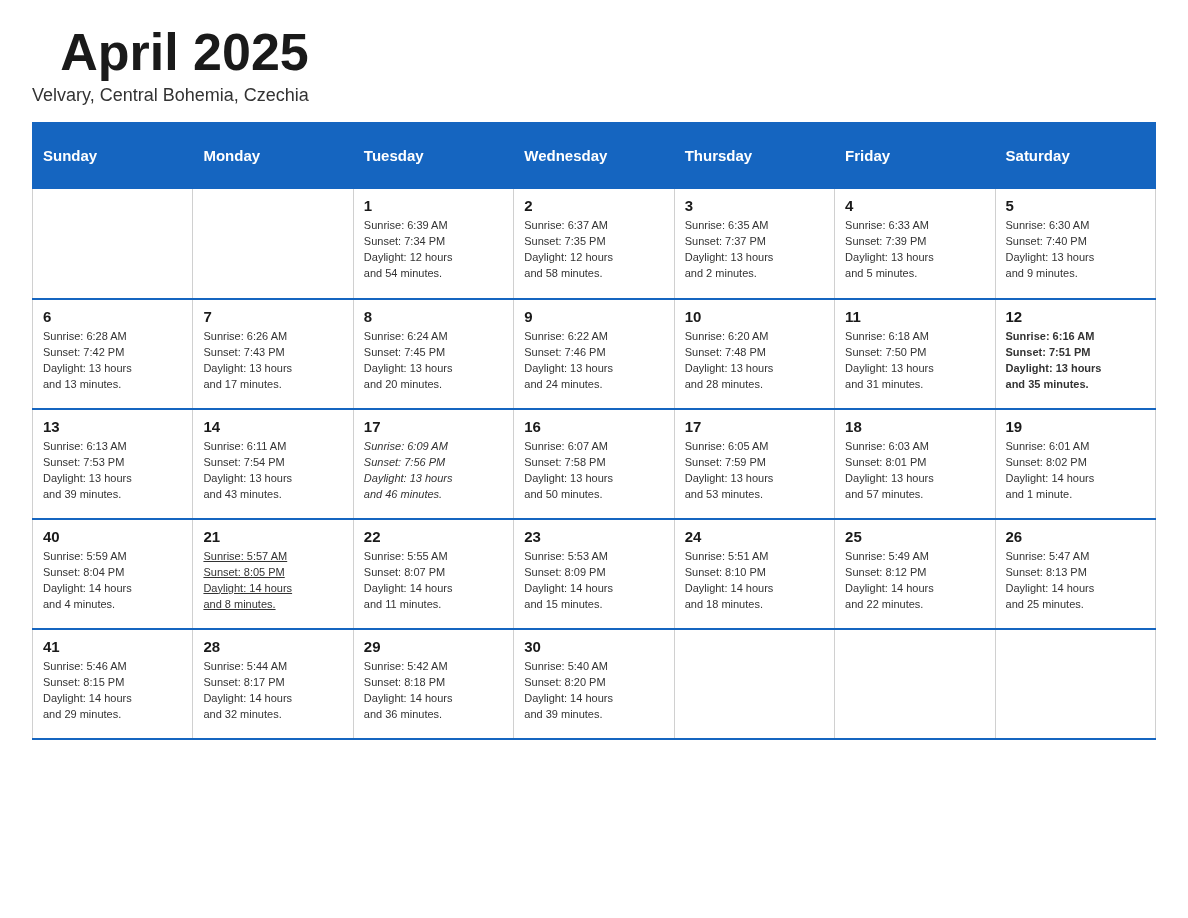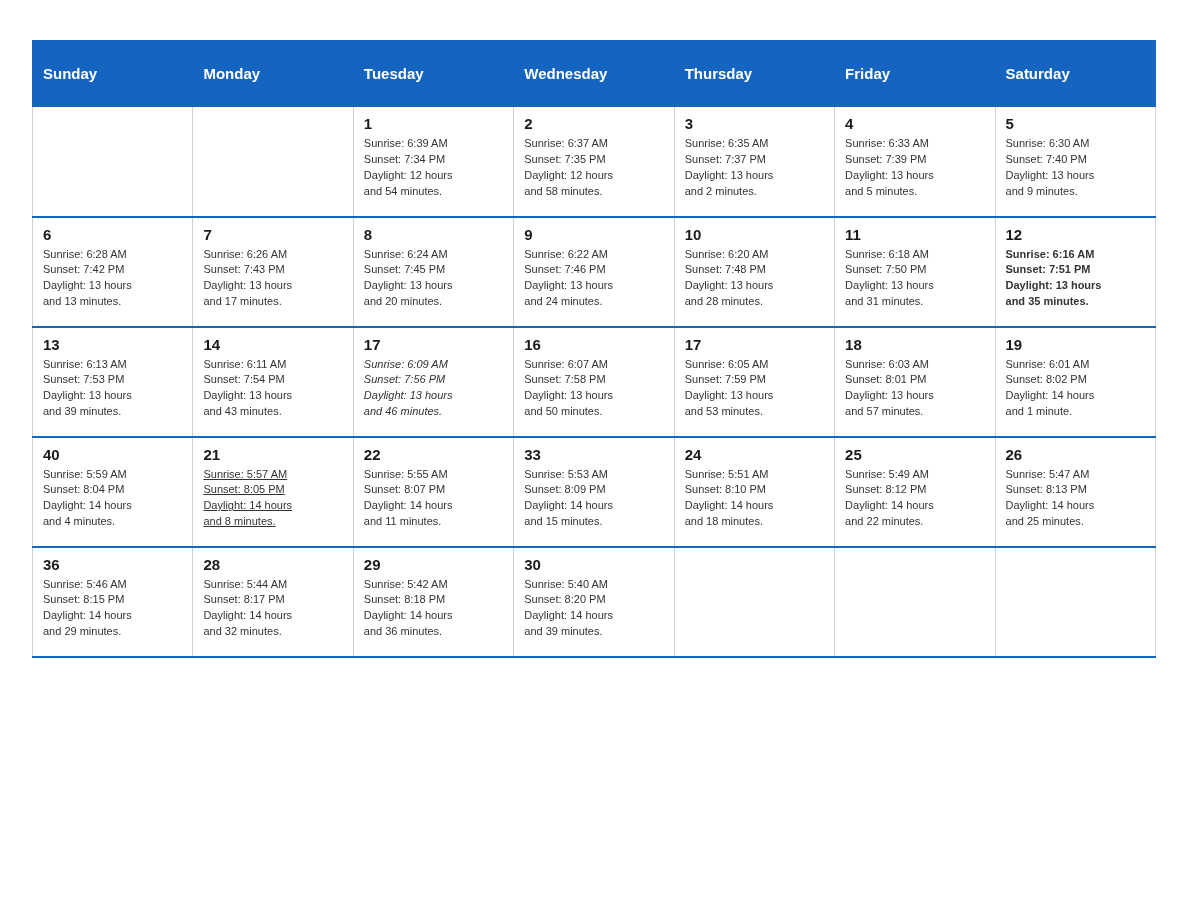--- a/index.html
+++ b/index.html
@@ -99,20 +99,24 @@
       line-height: 1.45;
     }
     tbody td:first-child { border-left: 1px solid #d0d0d0; }
     tbody td:last-child { border-right: 1px solid #d0d0d0; }
     .empty-cell { background: #fff; }
   </style>
 </head>
 <body>
 
 <div class="header-row">
+  <div class="title-area">
+    <div class="month-title">April 2025</div>
+    <div class="subtitle">Velvary, Central Bohemia, Czechia</div>
+  </div>
 </div>
 
 <table>
   <thead>
     <tr>
     <th>Sunday</th>
         <th>Monday</th>
         <th>Tuesday</th>
         <th>Wednesday</th>
         <th>Thursday</th>
@@ -278,21 +282,21 @@
 and 8 minutes.</div>
         </td>
         <td>
           <span class="day-number">22</span>
           <div class="day-info" style="white-space: pre-line;">Sunrise: 5:55 AM
 Sunset: 8:07 PM
 Daylight: 14 hours
 and 11 minutes.</div>
         </td>
         <td>
-          <span class="day-number">33</span>
+          <span class="day-number">23</span>
           <div class="day-info" style="white-space: pre-line;">Sunrise: 5:53 AM
 Sunset: 8:09 PM
 Daylight: 14 hours
 and 15 minutes.</div>
         </td>
         <td>
           <span class="day-number">24</span>
           <div class="day-info" style="white-space: pre-line;">Sunrise: 5:51 AM
 Sunset: 8:10 PM
 Daylight: 14 hours
@@ -308,21 +312,21 @@
         <td>
           <span class="day-number">26</span>
           <div class="day-info" style="white-space: pre-line;">Sunrise: 5:47 AM
 Sunset: 8:13 PM
 Daylight: 14 hours
 and 25 minutes.</div>
         </td>
       </tr>
       <tr>
         <td>
-          <span class="day-number">36</span>
+          <span class="day-number">41</span>
           <div class="day-info" style="white-space: pre-line;">Sunrise: 5:46 AM
 Sunset: 8:15 PM
 Daylight: 14 hours
 and 29 minutes.</div>
         </td>
         <td>
           <span class="day-number">28</span>
           <div class="day-info" style="white-space: pre-line;">Sunrise: 5:44 AM
 Sunset: 8:17 PM
 Daylight: 14 hours

